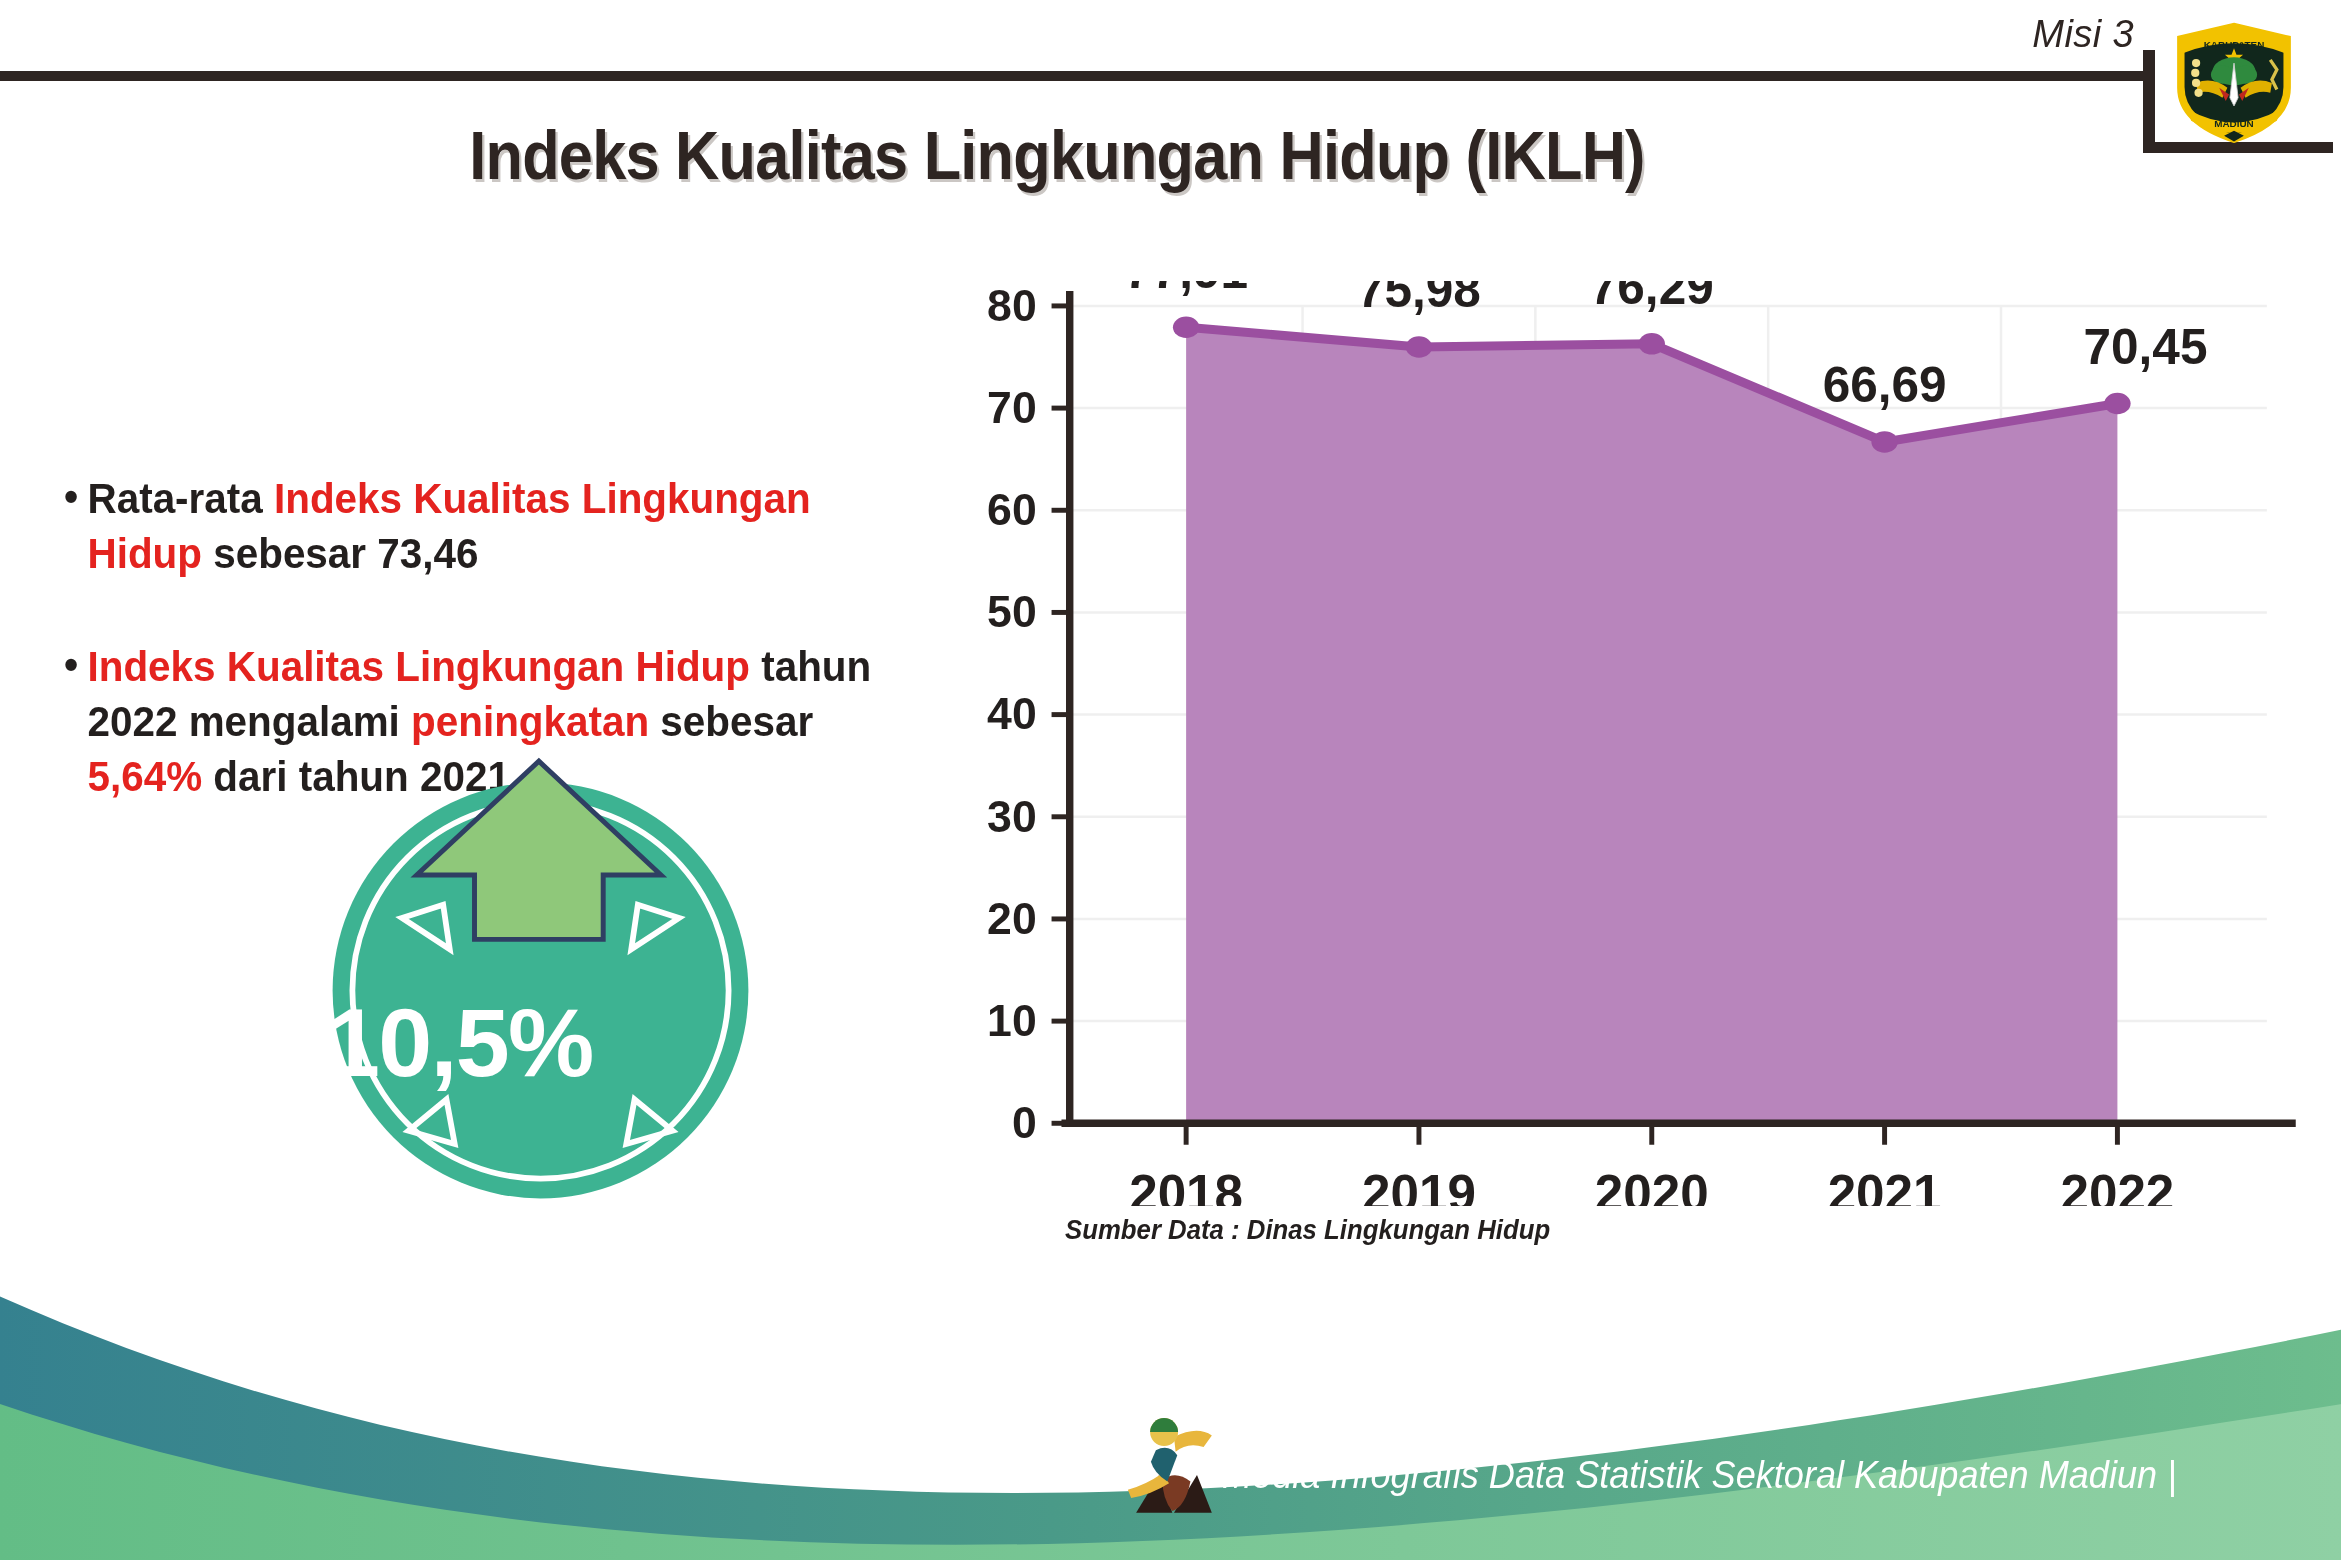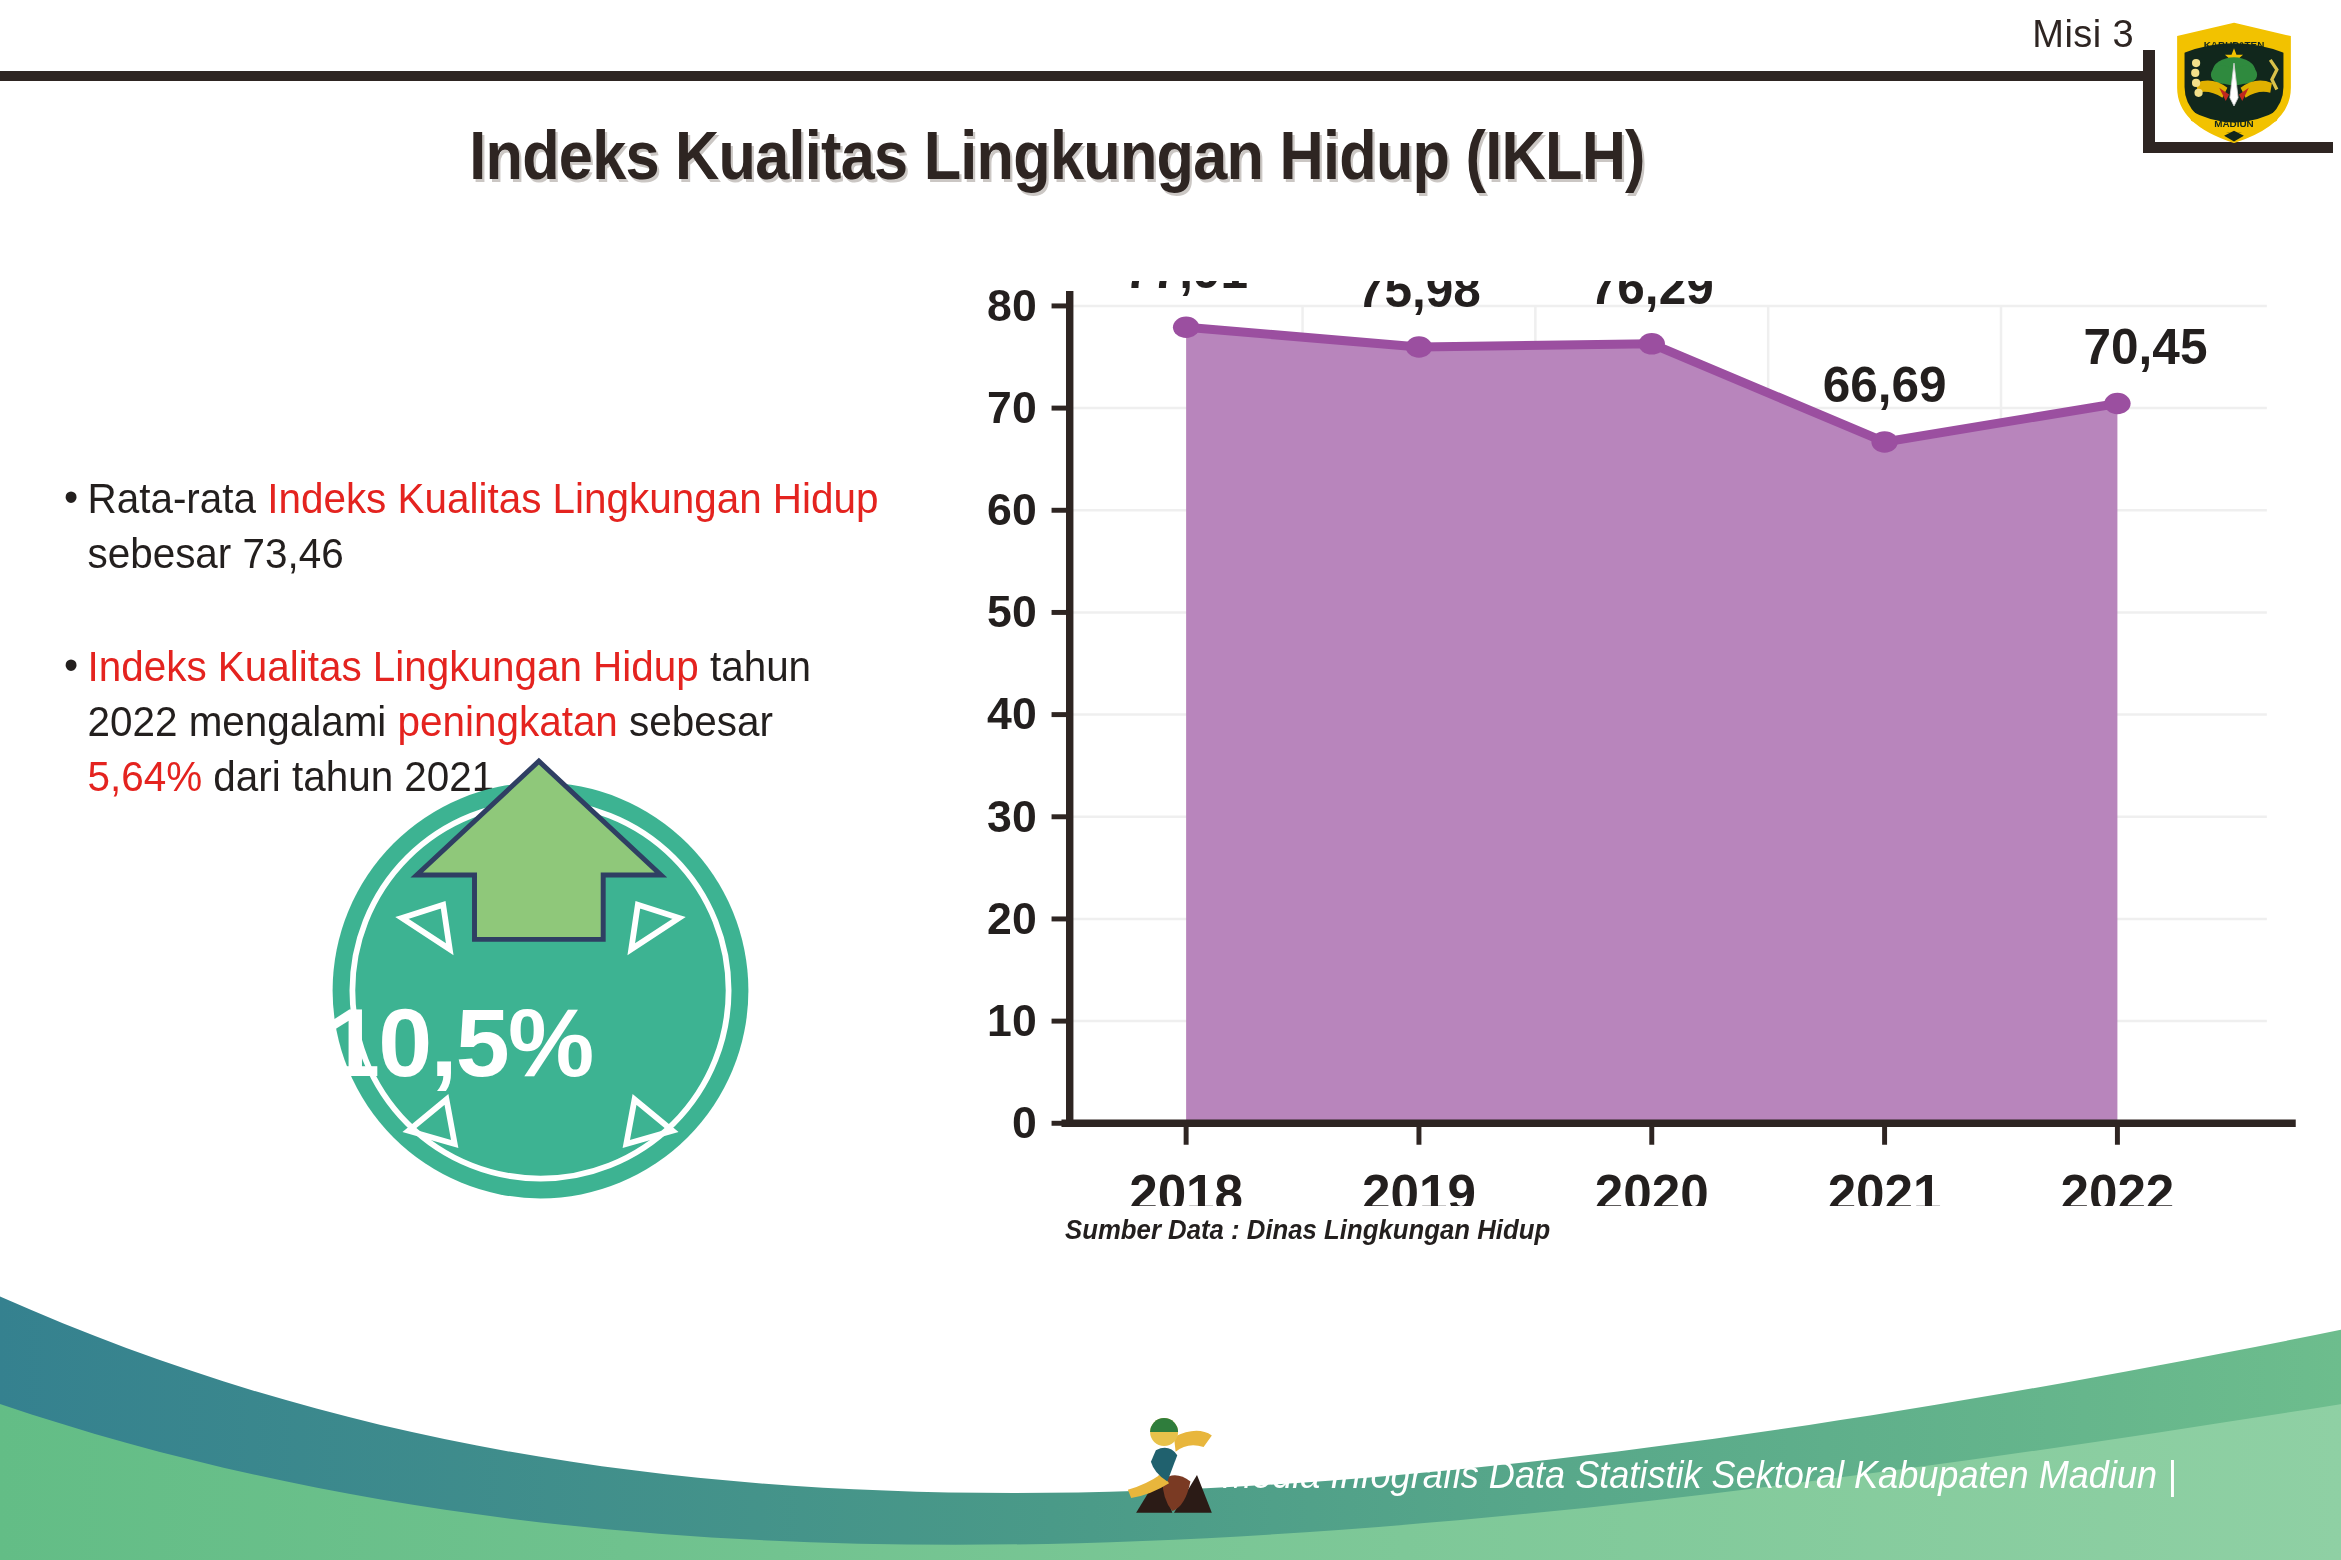--- a/index.html
+++ b/index.html
@@ -16,39 +16,39 @@
   .hdr-vrule{
     position:absolute;left:2143px;top:50px;width:11.6px;height:103px;
     background:#2e2522;
   }
   .hdr-brule{
     position:absolute;left:2143px;top:142px;width:190px;height:10.7px;
     background:#2e2522;
   }
   .misi{
     position:absolute;right:208px;top:13.2px;
-    font-size:38px;color:#2e2522;
+    font-size:38px;font-style:italic;color:#2e2522;
     letter-spacing:0.4px;white-space:nowrap;
   }
 
   
   .logo{position:absolute;left:2168px;top:11.6px;width:132px;height:136px;text-align:center;}
 
   
   .title{
     position:absolute;left:0;top:116px;width:2114px;text-align:center;
     font-size:68px;font-weight:bold;color:#2e2522;
     letter-spacing:-0.8px;
     text-shadow:2.5px 2.5px 0 rgba(140,130,125,.45);
     transform:scaleX(.9);transform-origin:center top;
     white-space:nowrap;
   }
 
   
-  .bullets{position:absolute;left:64px;top:471px;width:884px;}
+  .bullets{position:absolute;left:64px;top:471px;width:884px;font-weight:bold;}
   .bullet{
     position:relative;padding-left:25px;margin-bottom:58px;
     font-size:43px;line-height:1.28;color:#231f1e;
     transform:scaleX(.94);transform-origin:left top;
   }
   .bullet::before{
     content:"•";position:absolute;left:0;top:-1.7px;font-size:43px;color:#231f1e;
   }
   .red{color:#e4231f;}
 

